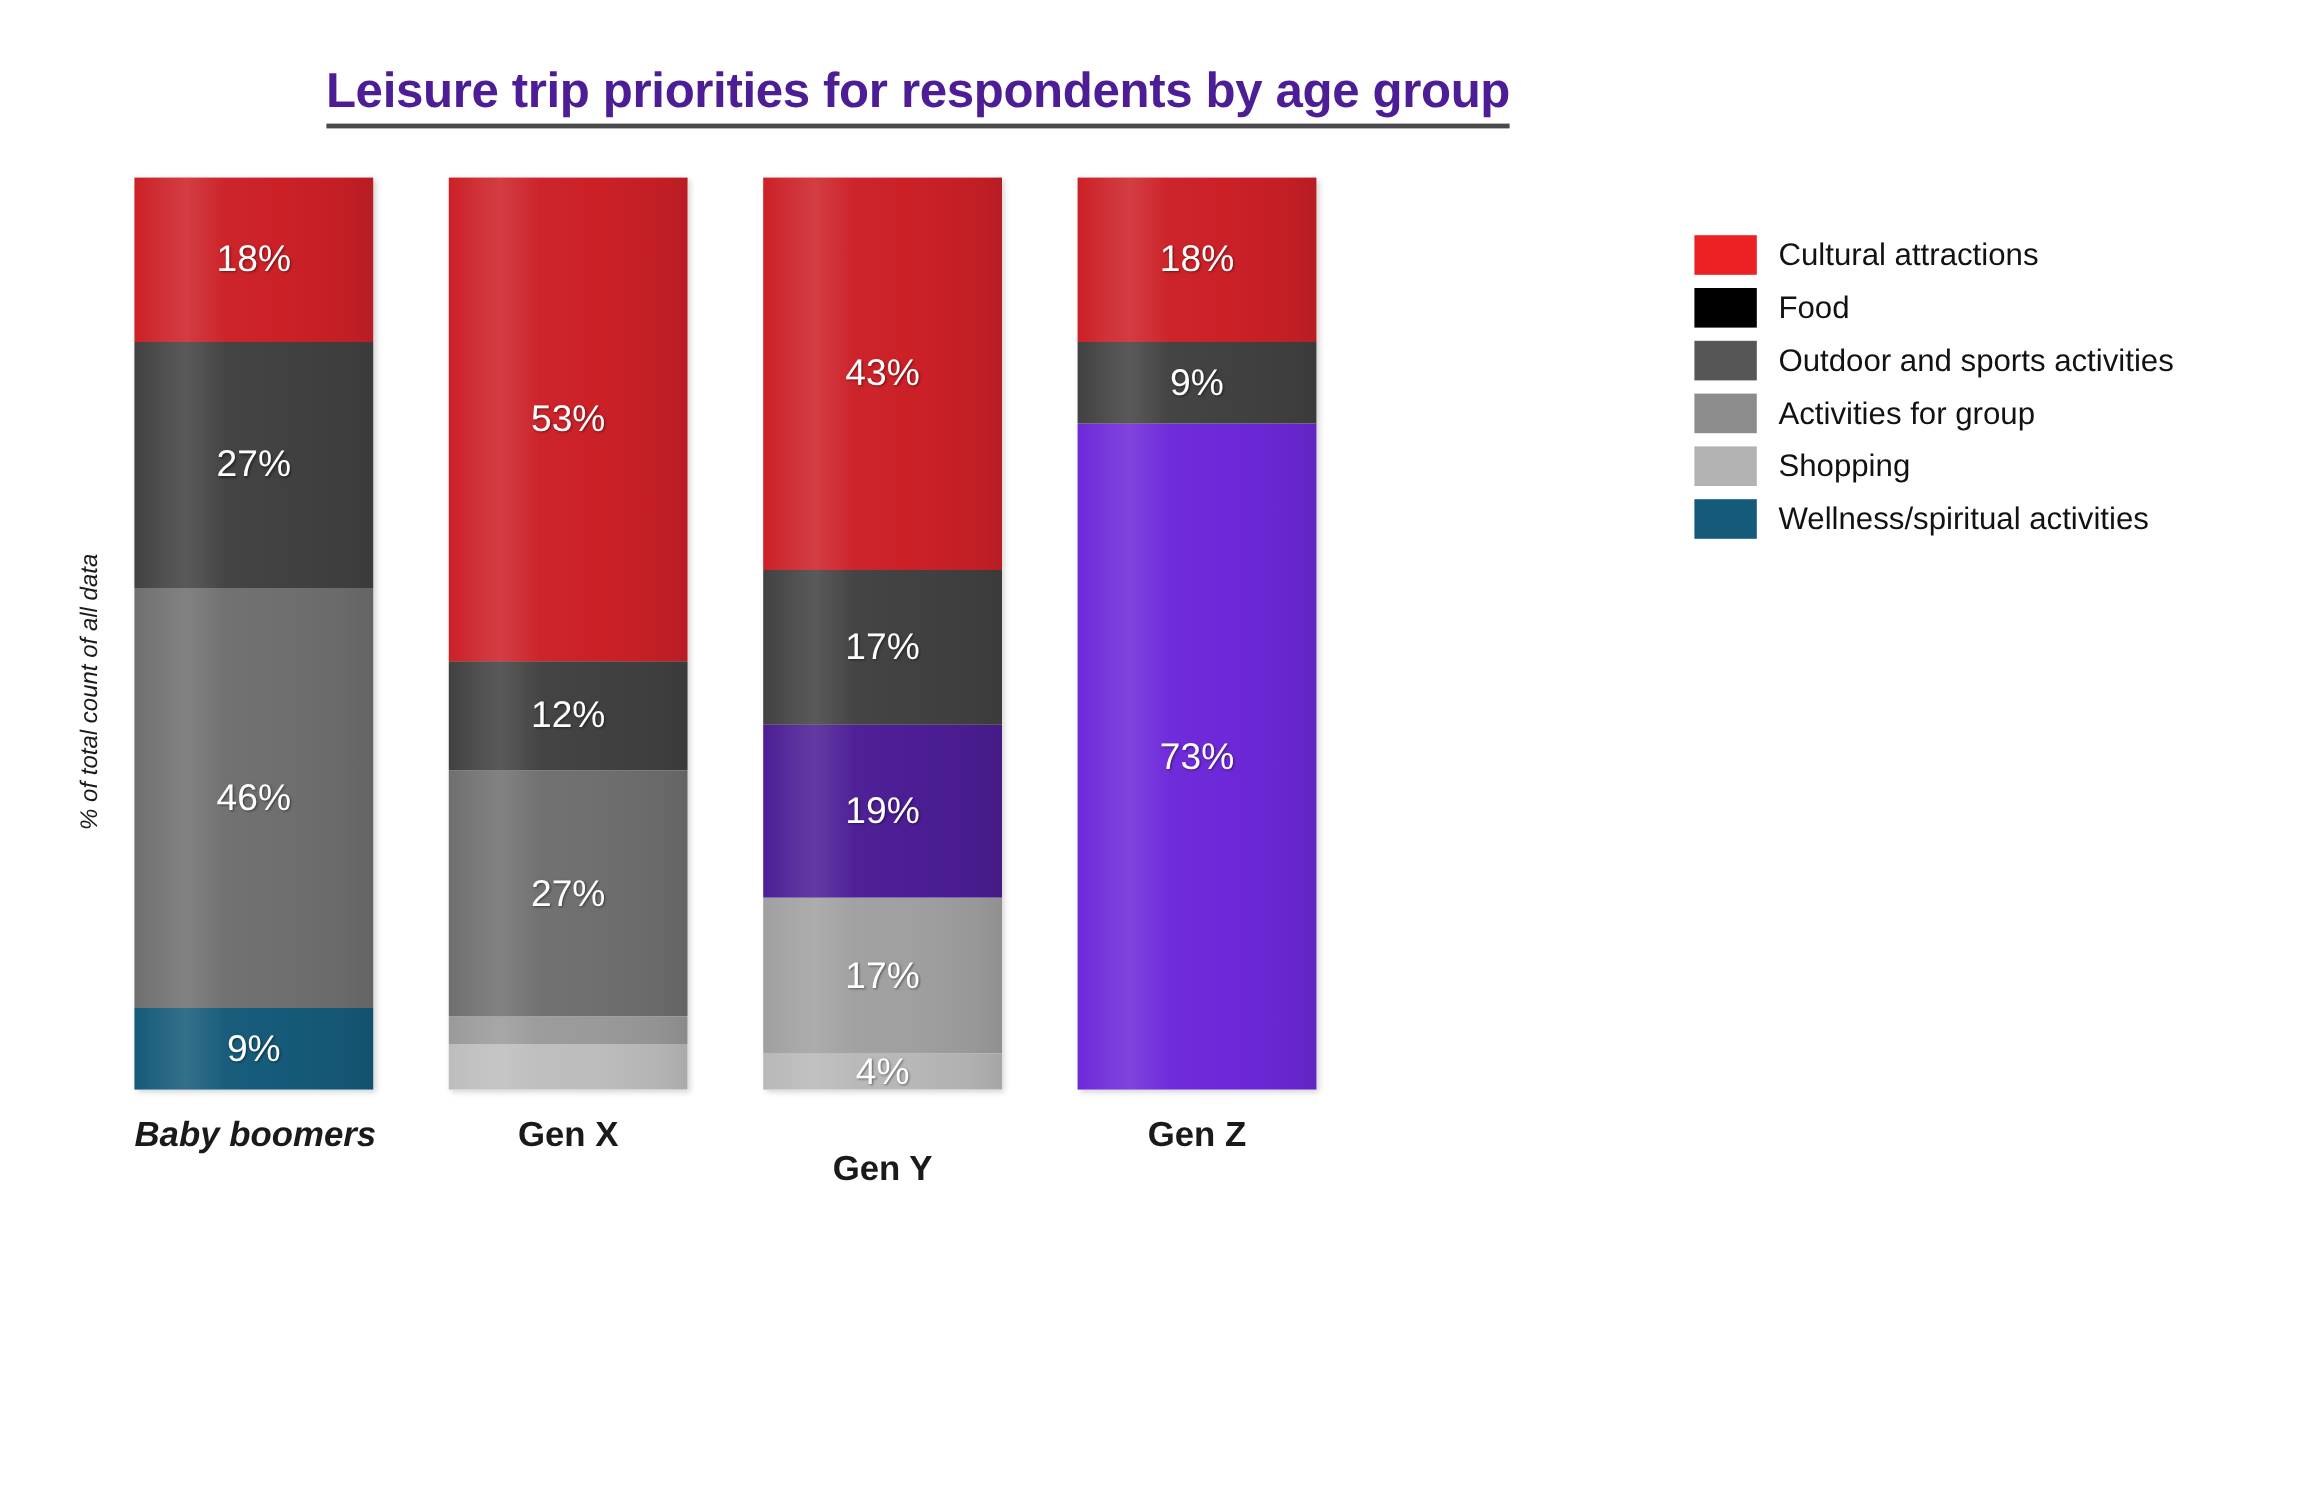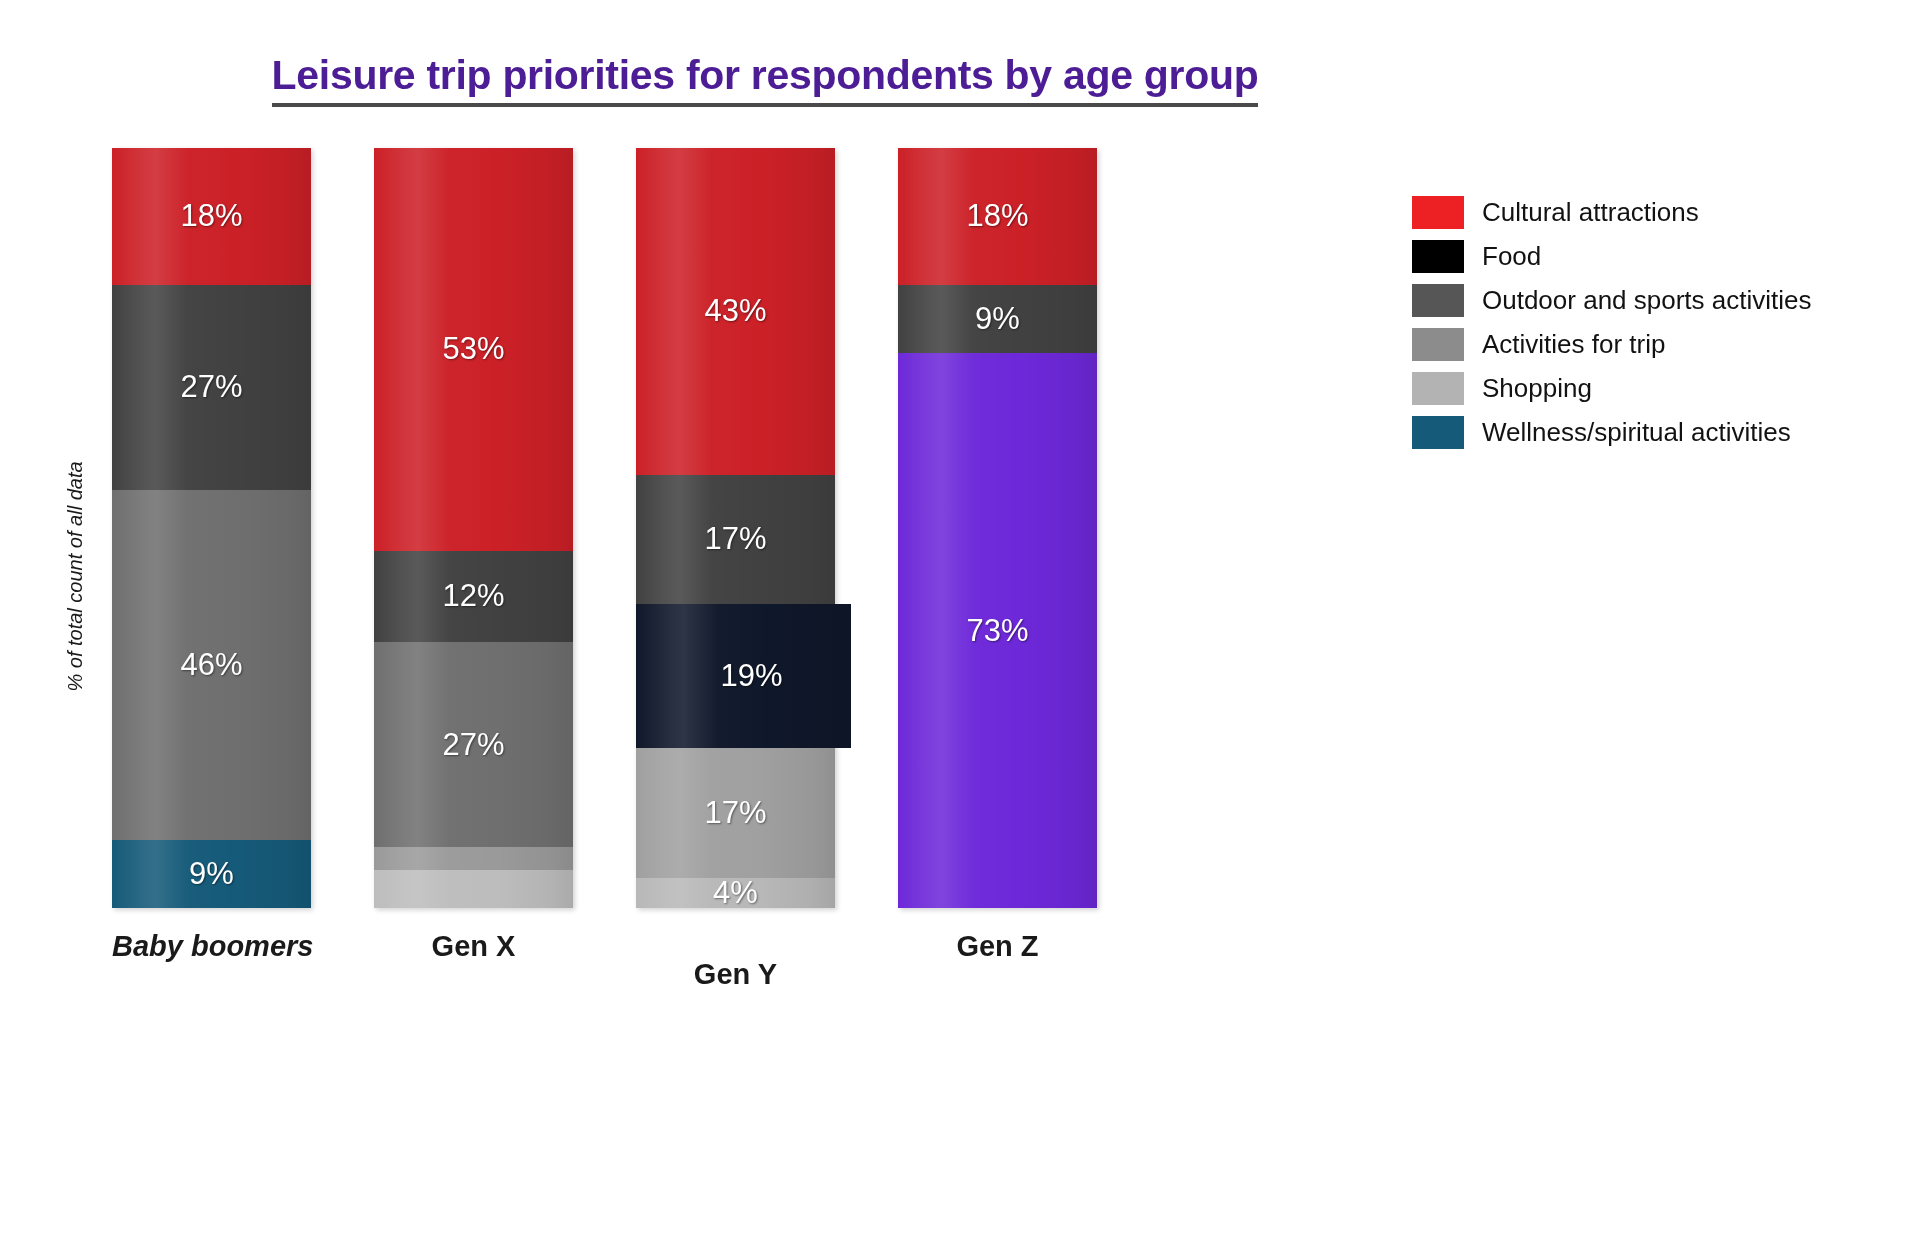--- a/index.html
+++ b/index.html
@@ -196,21 +196,21 @@
         </div>
       </div>
       <div class="bar-column" style="left: 524px; width: 199px;">
         <div class="bar-stack" style="height: 100%;">
           <div class="seg" style="flex: 4 0 0px; background: rgb(184, 184, 184);">
             <span class="seg-label">4%</span>
           </div>
           <div class="seg" style="flex: 17 0 0px; background: rgb(160, 160, 160);">
             <span class="seg-label">17%</span>
           </div>
-          <div class="seg" style="flex: 19 0 0px; background: #0f172a; padding-left: 16px;">
+          <div class="seg" style="flex: 19 0 0px; background: #4c1d95;">
             <span class="seg-label">19%</span>
           </div>
           <div class="seg" style="flex: 17 0 0px; background: rgb(65, 65, 65);">
             <span class="seg-label">17%</span>
           </div>
           <div class="seg" style="flex: 43 0 0px; background: rgb(204, 32, 39);">
             <span class="seg-label">43%</span>
           </div>
         </div>
       </div>
@@ -237,21 +237,21 @@
       <div class="legend-item">
         <span class="legend-swatch" style="background: rgb(0, 0, 0);"></span>
         <span class="legend-text">Food</span>
       </div>
       <div class="legend-item">
         <span class="legend-swatch" style="background: rgb(86, 86, 86);"></span>
         <span class="legend-text">Outdoor and sports activities</span>
       </div>
       <div class="legend-item">
         <span class="legend-swatch" style="background: rgb(140, 140, 140);"></span>
-        <span class="legend-text">Activities for trip</span>
+        <span class="legend-text">Activities for group</span>
       </div>
       <div class="legend-item">
         <span class="legend-swatch" style="background: rgb(179, 179, 179);"></span>
         <span class="legend-text">Shopping</span>
       </div>
       <div class="legend-item">
         <span class="legend-swatch" style="background: rgb(21, 90, 121);"></span>
         <span class="legend-text">Wellness/spiritual activities</span>
       </div>
     </div>

